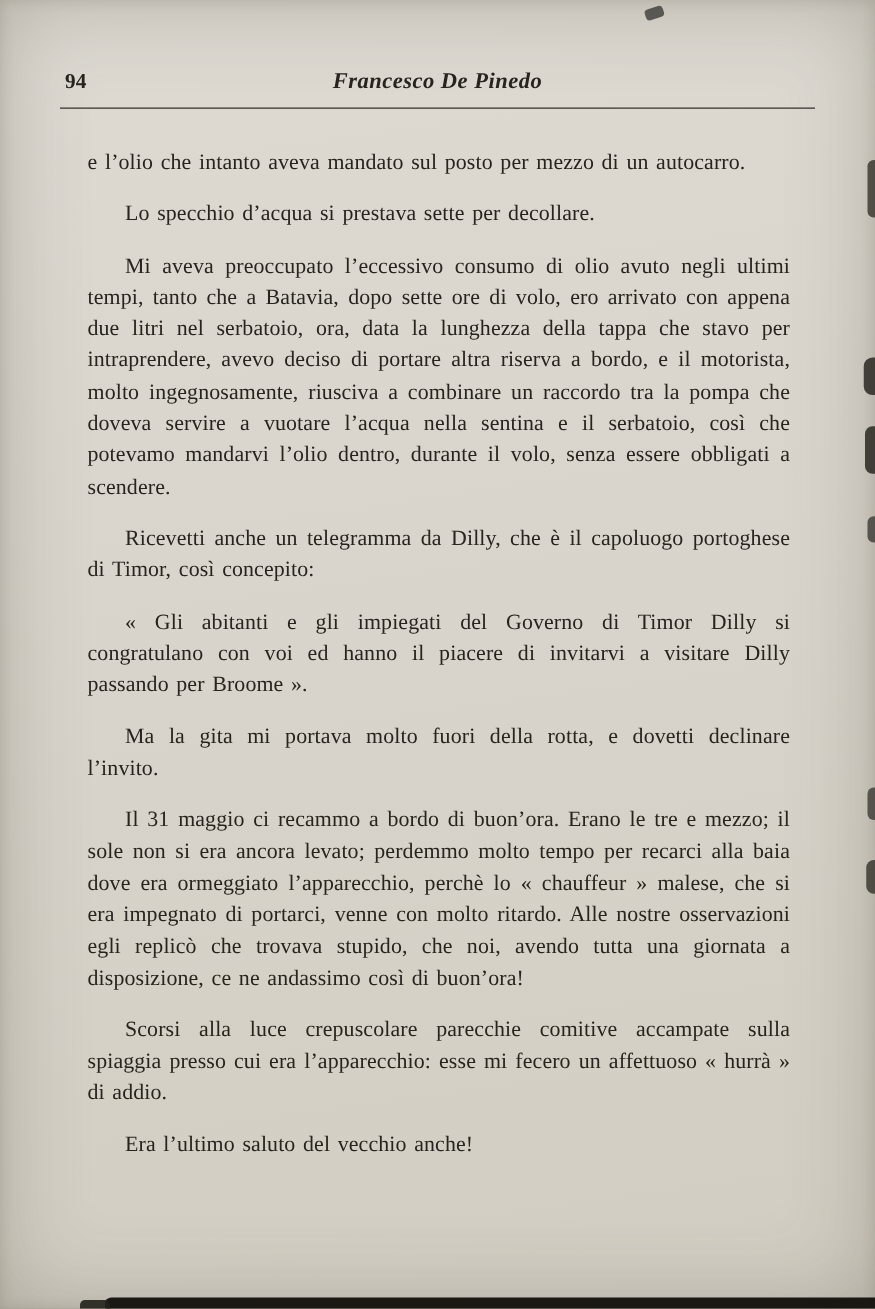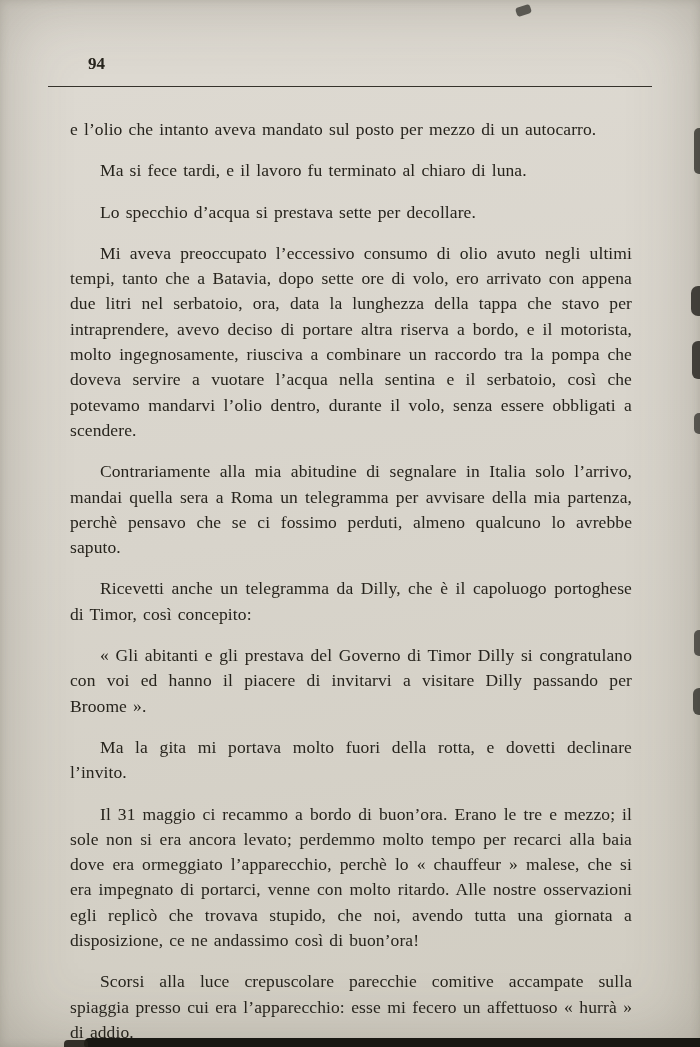--- a/index.html
+++ b/index.html
@@ -14,21 +14,21 @@
     background: linear-gradient(172deg, #dedad2 0%, #d8d4cb 50%, #d1cdc2 100%);
     box-shadow: inset 0 0 70px rgba(82, 76, 62, 0.30), inset 0 0 10px rgba(82, 76, 62, 0.18);
     color: #27241d;
   }
   .header {
     position: absolute; top: 54px; left: 52px; right: 52px;
     display: grid; grid-template-columns: 1fr auto 1fr; align-items: baseline;
   }
   .pagenum {
     justify-self: start;
-    font-weight: bold; font-size: 17px; margin-left: 36px;
+    font-weight: bold; font-size: 17px;
   }
   .running {
     justify-self: center;
     font-weight: bold; font-style: italic; font-size: 18px;
     letter-spacing: 0.4px;
   }
   .rule {
     position: absolute; top: 86px; left: 48px; right: 48px;
     border: none; border-top: 1.7px solid #35322b; margin: 0;
   }
@@ -53,33 +53,32 @@
   .a-bar  { left: 84px; right: 0; bottom: 0; height: 9px; background: #191813; border-radius: 5px 0 0 2px; }
   .a-blob { left: 64px; bottom: 0; width: 24px; height: 7px; border-radius: 4px 4px 0 0; background: #23211b; opacity: .9; }
 </style>
 </head>
 <body>
 
 <div class="page">
 
   <header class="header">
     <span class="pagenum">94</span>
+    <span class="running">Francesco De Pinedo</span>
     <span></span>
   </header>
 
   <hr class="rule">
 
   <main class="body">
     <p class="first">e l’olio che intanto aveva mandato sul posto per mezzo di un autocarro.</p>
-    <p>Ma si fece tardi, e il lavoro fu terminato al chiaro di luna.</p>
     <p>Lo specchio d’acqua si prestava sette per decollare.</p>
     <p>Mi aveva preoccupato l’eccessivo consumo di olio avuto negli ultimi tempi, tanto che a Batavia, dopo sette ore di volo, ero arrivato con appena due litri nel serbatoio, ora, data la lunghezza della tappa che stavo per intraprendere, avevo deciso di portare altra riserva a bordo, e il motorista, molto ingegnosamente, riusciva a combinare un raccordo tra la pompa che doveva servire a vuotare l’acqua nella sentina e il serbatoio, così che potevamo mandarvi l’olio dentro, durante il volo, senza essere obbligati a scendere.</p>
-    <p>Contrariamente alla mia abitudine di segnalare in Italia solo l’arrivo, mandai quella sera a Roma un telegramma per avvisare della mia partenza, perchè pensavo che se ci fossimo perduti, almeno qualcuno lo avrebbe saputo.</p>
     <p>Ricevetti anche un telegramma da Dilly, che è il capoluogo portoghese di Timor, così concepito:</p>
-    <p>« Gli abitanti e gli prestava del Governo di Timor Dilly si congratulano con voi ed hanno il piacere di invitarvi a visitare Dilly passando per Broome ».</p>
+    <p>« Gli abitanti e gli impiegati del Governo di Timor Dilly si congratulano con voi ed hanno il piacere di invitarvi a visitare Dilly passando per Broome ».</p>
     <p>Ma la gita mi portava molto fuori della rotta, e dovetti declinare l’invito.</p>
     <p>Il 31 maggio ci recammo a bordo di buon’ora. Erano le tre e mezzo; il sole non si era ancora levato; perdemmo molto tempo per recarci alla baia dove era ormeggiato l’apparecchio, perchè lo « chauffeur » malese, che si era impegnato di portarci, venne con molto ritardo. Alle nostre osservazioni egli replicò che trovava stupido, che noi, avendo tutta una giornata a disposizione, ce ne andassimo così di buon’ora!</p>
     <p>Scorsi alla luce crepuscolare parecchie comitive accampate sulla spiaggia presso cui era l’apparecchio: esse mi fecero un affettuoso « hurrà » di addio.</p>
     <p>Era l’ultimo saluto del vecchio anche!</p>
   </main>
 
   <div class="artifact a-top"></div>
   <div class="artifact a-e1"></div>
   <div class="artifact a-e2"></div>
   <div class="artifact a-e3"></div>

